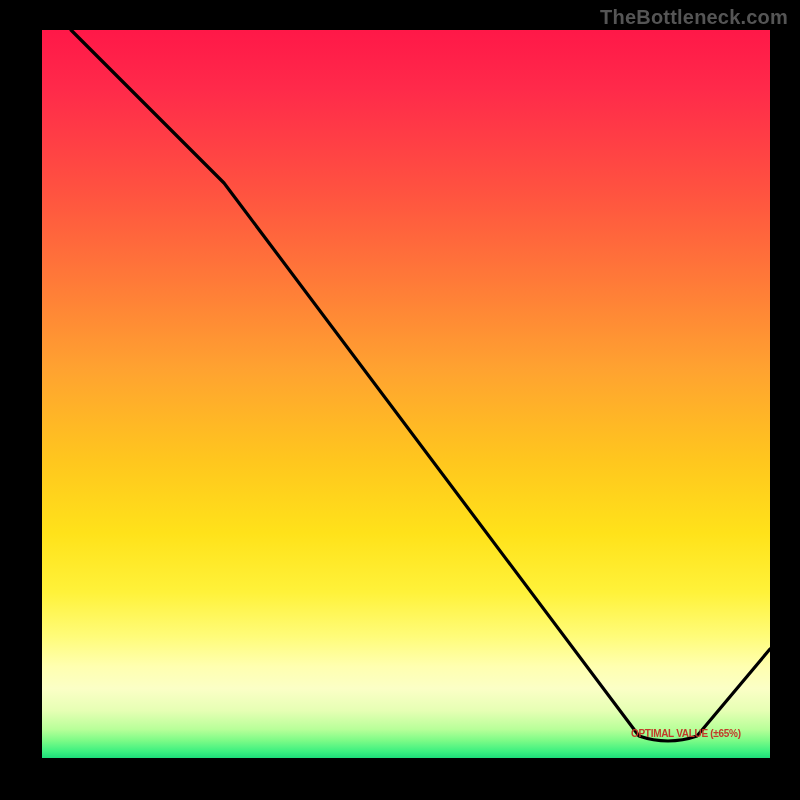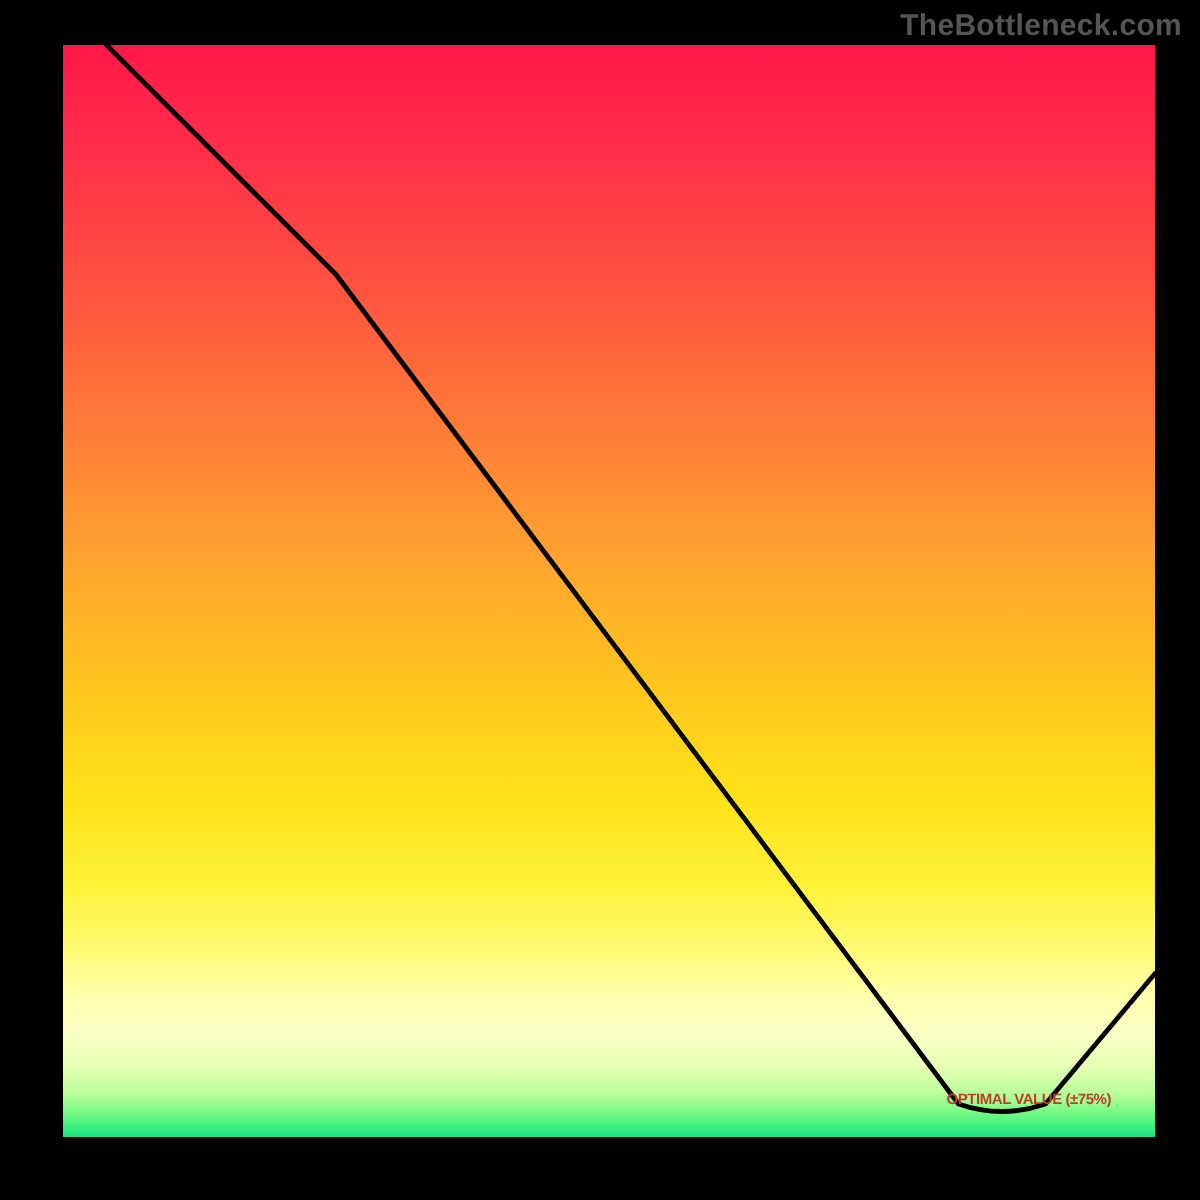--- a/index.html
+++ b/index.html
@@ -112,16 +112,16 @@
       <path d="M 41 0
                L 194 153
                L 609 706
                Q 638 716 667 706
                L 740 619" fill="none" stroke="#000" stroke-width="3.2" stroke-linecap="round" stroke-linejoin="round"></path>
     </svg>
 
     <div class="axis-left"></div>
     <div class="axis-bottom"></div>
 
-    <div class="optimal-marker" style="left:601px; top:698px;">OPTIMAL VALUE (±75%)</div>
+    <div class="optimal-marker" style="left:601px; top:698px;">OPTIMAL VALUE (±65%)</div>
 
   </div>
 </div>
 
 </body></html>

